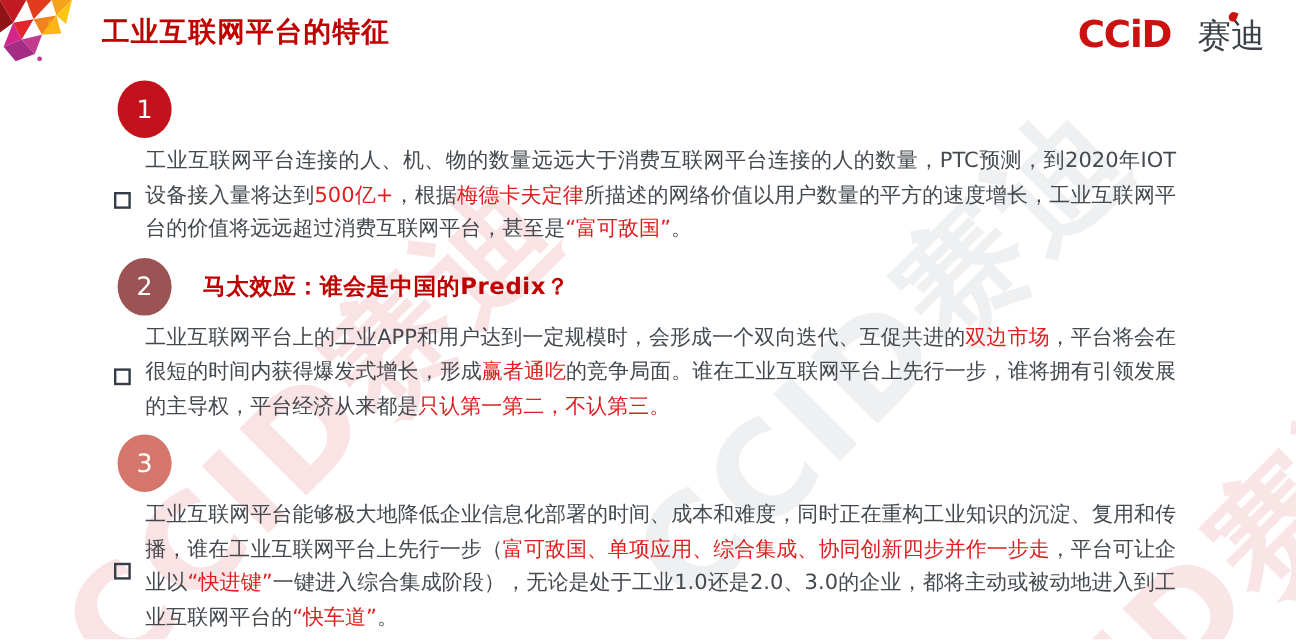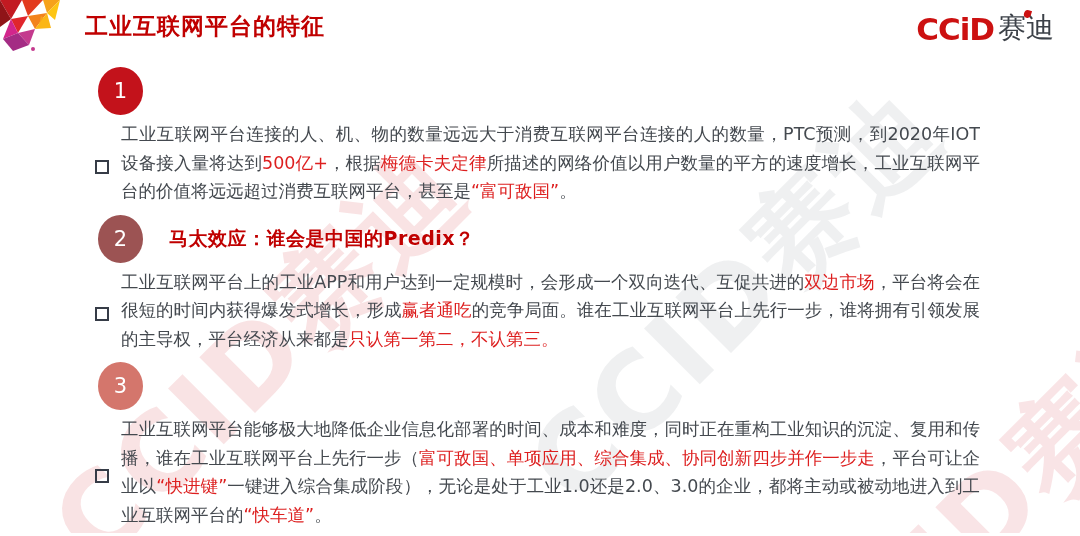--- a/index.html
+++ b/index.html
@@ -11,21 +11,21 @@
     font-family:"DejaVu Sans","Liberation Sans",sans-serif;
   }
   
   .corner-logo{position:absolute;left:0;top:0;width:64px;height:60px;}
   .page-title{
     position:absolute;left:85px;top:11px;
     font-size:23px;font-weight:bold;color:#c00000;letter-spacing:1px;
   }
   .brand{
     position:absolute;right:26px;top:14px;
-    display:flex;gap:4px;white-space:nowrap;
+    display:flex;align-items:center;gap:22px;white-space:nowrap;
   }
   .brand .ccid{
     font-size:31px;font-weight:bold;color:#cc1111;letter-spacing:-1px;
     position:relative;line-height:1;
   }
   .brand .flame{
     position:absolute;top:-4px;right:23px;width:7px;height:8px;
     background:#cc1111;border-radius:60% 0 55% 55%;transform:rotate(18deg);
   }
   .brand .saidi{font-size:28px;font-weight:normal;color:#3c4148;line-height:1;}

